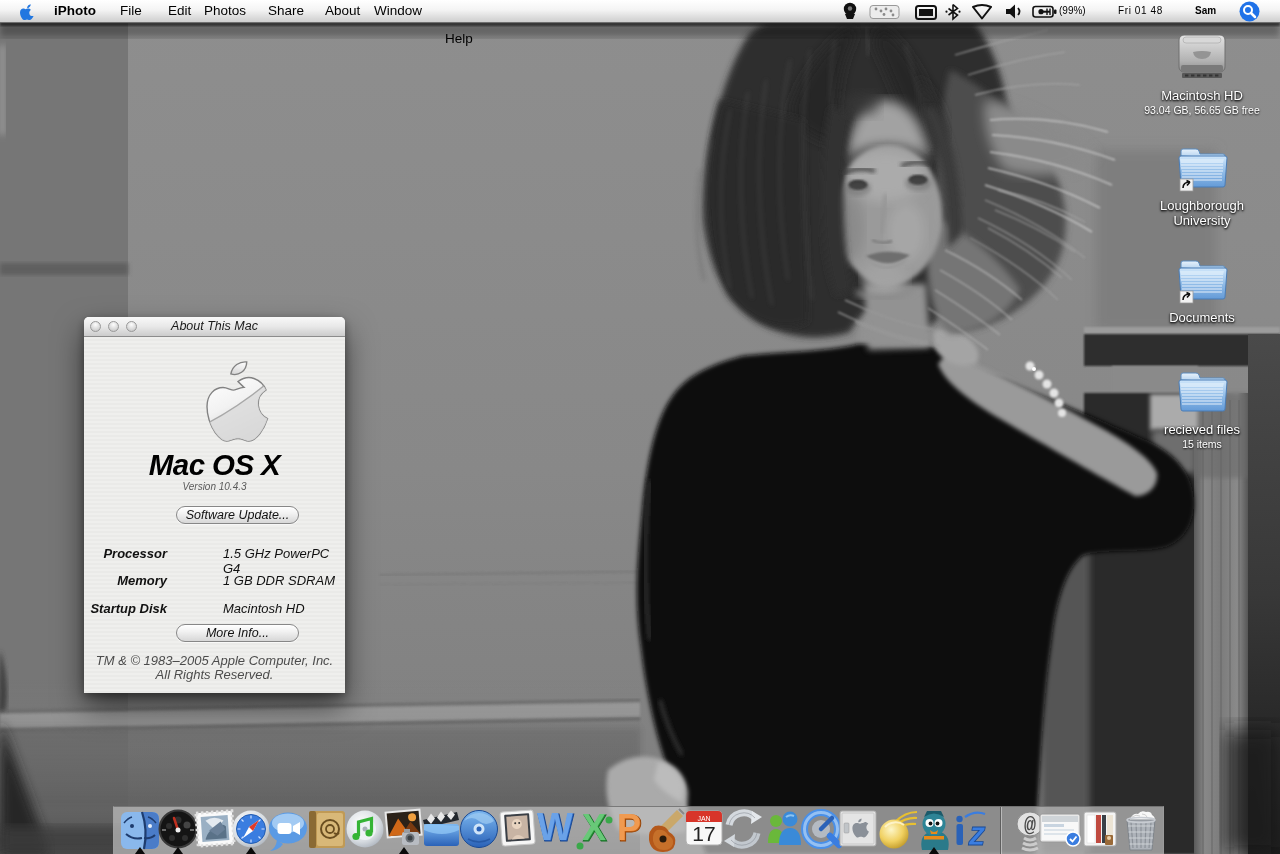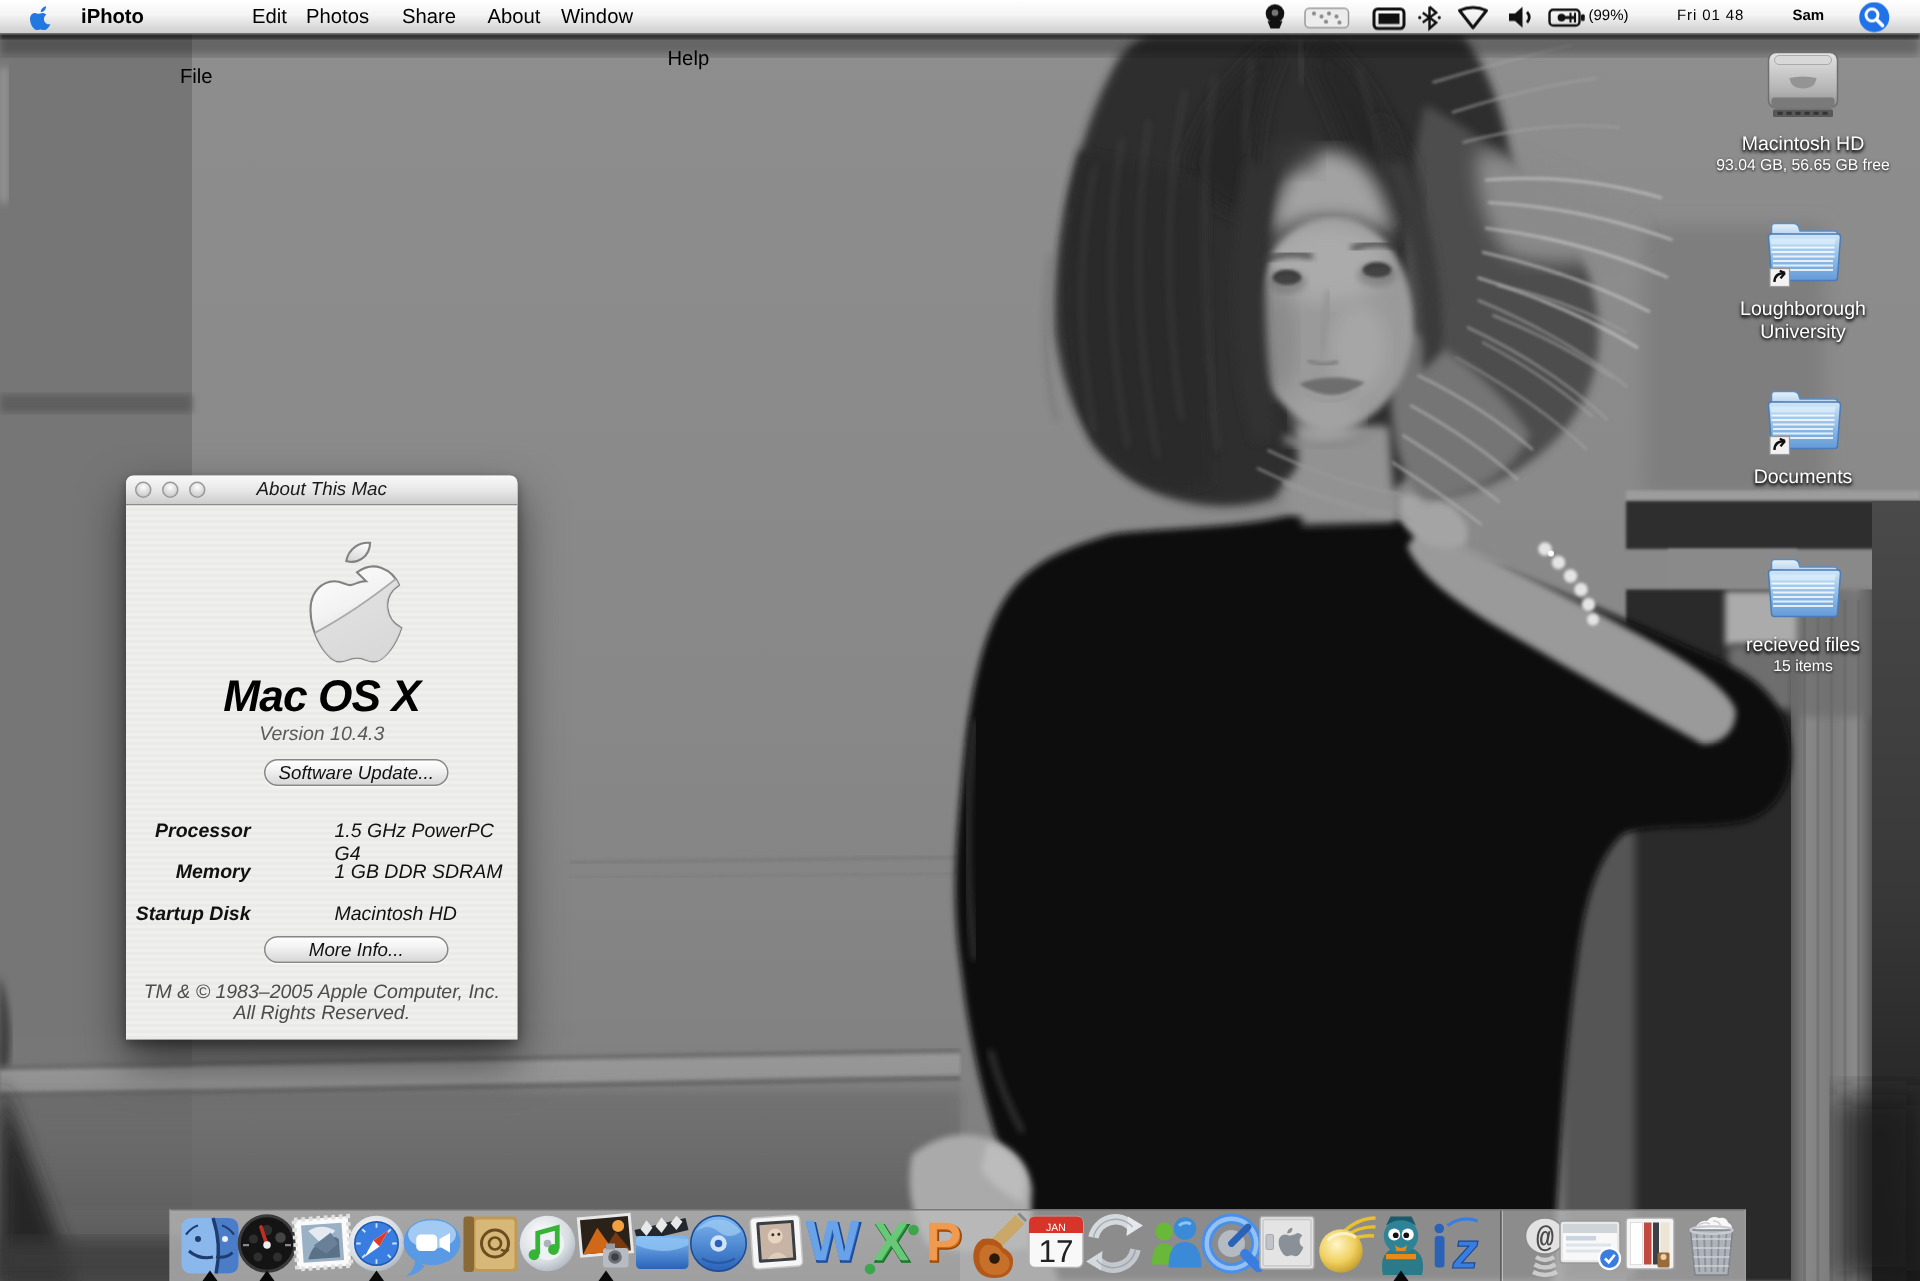--- a/index.html
+++ b/index.html
@@ -268,21 +268,21 @@
 
 <rect x="0" y="22" width="1280" height="15" fill="#111" opacity=".30" filter="url(#b3)"></rect>
 <rect x="0" y="22" width="1280" height="4" fill="#000" opacity=".55" filter="url(#b1)"></rect>
 </svg>
 
 <div id="menubar">
  <svg style="position:absolute;left:19px;top:3px" width="17" height="17" viewBox="0 0 17 17">
   <path d="M11.7 1.2c.1 1-.3 1.9-.9 2.6-.7.8-1.7 1.3-2.6 1.2-.1-.9.4-1.9 1-2.5.6-.7 1.7-1.2 2.5-1.3zM14.6 13.1c-.5 1-1.1 2-2 2.9-.6.6-1.3 1.1-2.2 1.1-.8 0-1.4-.5-2.4-.5-1 0-1.6.5-2.4.5-.9 0-1.6-.6-2.2-1.2C2 14.4 1 11.8 1 9.6c0-2.6 1.7-4 3.3-4 .9 0 1.7.6 2.3.6.6 0 1.5-.6 2.6-.6.9 0 2 .4 2.7 1.3-1.1.7-1.6 1.7-1.6 3 0 1.5.8 2.6 2.3 3.2z" fill="#2277e0"></path>
  </svg>
  <span class="mi" style="left:54px;font-weight:bold;">iPhoto</span>
- <span class="mi" style="left:120px;margin-top:40px;">File</span>
+ <span class="mi" style="left:120px;">File</span>
  <span class="mi" style="left:168px;">Edit</span>
  <span class="mi" style="left:204px;">Photos</span>
  <span class="mi" style="left:268px;">Share</span>
  <span class="mi" style="left:325px;">About</span>
  <span class="mi" style="left:374px;">Window</span>
  <span class="mi" style="left:445px;margin-top:28px;">Help</span>
  <span class="mir" style="left:1059px;">(99%)</span>
  <span class="mir" style="left:1118px;letter-spacing:0.6px;">Fri 01 48</span>
  <span class="mir" style="left:1195px;font-weight:bold;">Sam</span>
  <svg style="position:absolute;left:840px;top:2px" width="430" height="19" viewBox="0 0 430 19">
@@ -344,21 +344,21 @@
           </clipPath>
   </defs>
   <path d="M 43 3 C 36 4 30 10 30.5 18.5 C 38.5 19 45 12 43 3 Z" fill="url(#apg2)" stroke="#828282" stroke-width="1.4" transform="rotate(14 36 11)"></path>
   <path d="M 36 24.5 c 5 -3.6 10.5 -5 16 -3 c 5.5 2 9.8 6 12 11.5 c -5.5 3.5 -8.3 8.5 -7.8 14.8 c .5 6.5 4 11.2 9.3 13.8 c -1.6 5.2 -4.1 10.4 -7.6 15 c -3.1 4 -6.3 7.4 -11 7.4 c -4.2 0 -5.8 -2.5 -10.9 -2.5 c -5.2 0 -7.2 2.5 -11.4 2.5 c -4.6 0 -8.1 -4.2 -11.2 -8.2 C 8.2 68 5 58.6 5 49.5 c 0 -12.3 8 -19 16 -19 c 4.2 0 7.8 2.6 10.4 2.6 c 2.4 0 5.9 -2.7 10.6 -2.7 Z" fill="url(#apg)" stroke="#828282" stroke-width="1.4"></path>
   <g clip-path="url(#apclip)">
    <path d="M 2 68 Q 34 52 68 24 L 70 92 L 0 92 Z" fill="#dcdcdc" opacity=".85"></path>
    <path d="M 2 68 Q 34 52 68 24" stroke="#a8a8a8" stroke-width="1.2" fill="none"></path>
   </g>
  </svg>
  <div style="position:absolute;top:131px;width:100%;text-align:center;font-size:29.5px;font-weight:bold;color:#000;letter-spacing:-0.6px;">Mac OS X</div>
- <div style="position:absolute;top:164px;width:100%;text-align:center;font-size:13px;color:#5a5a5a;">Version 10.4.3</div>
+ <div style="position:absolute;top:164px;width:100%;text-align:center;font-size:10px;color:#5a5a5a;">Version 10.4.3</div>
  <div class="btn" style="top:189px;">Software Update...</div>
  <div class="wrow" style="top:229px;">
         <span class="wlab">Processor</span>
         <span class="wval">1.5 GHz PowerPC G4</span>
       </div>
  <div class="wrow" style="top:256px;">
         <span class="wlab">Memory</span>
         <span class="wval">1 GB DDR SDRAM</span>
       </div>
  <div class="wrow" style="top:284px;">

